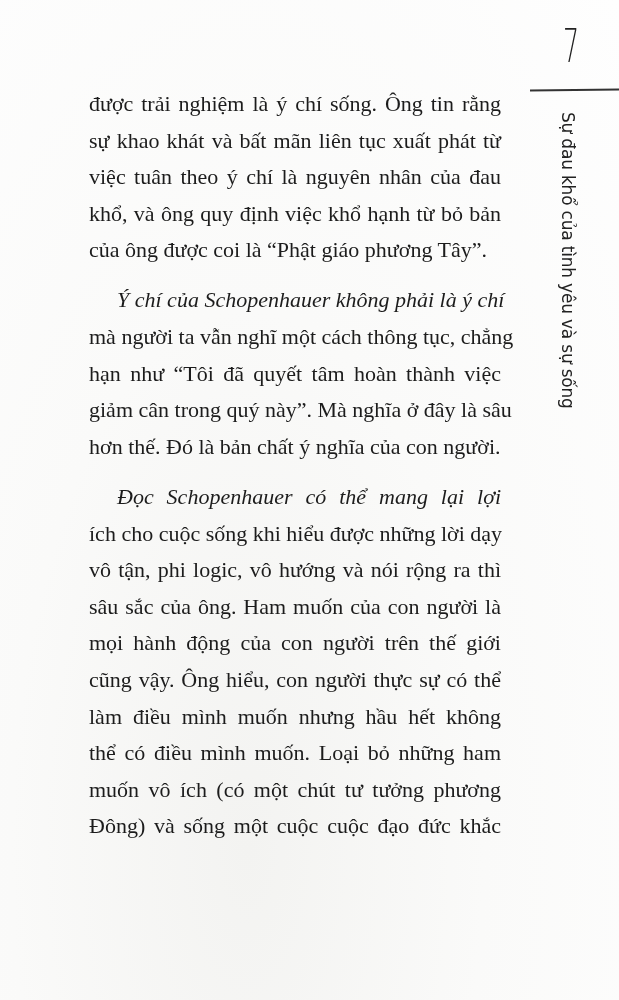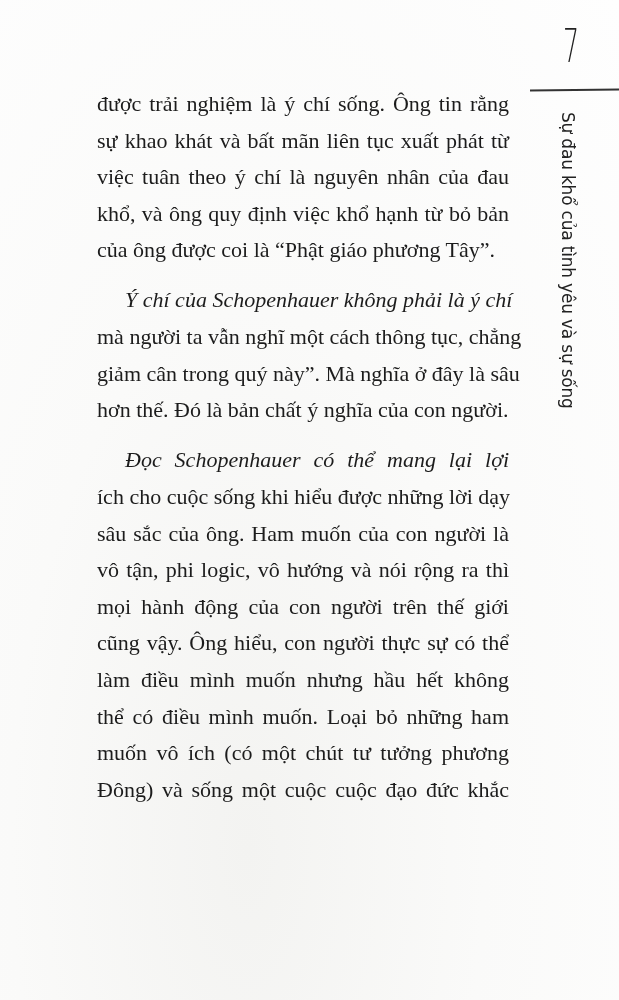--- a/index.html
+++ b/index.html
@@ -52,21 +52,21 @@
       transform-origin: left top;
       transform: rotate(90deg);
       white-space: nowrap;
       font-family: "DejaVu Sans", sans-serif;
       font-size: 17px;
       letter-spacing: -0.2px;
       color: #222;
     }
     .body-text {
       position: absolute;
-      left: 97px;
+      left: 89px;
       top: 86px;
       width: 412px;
     }
     .para {
       margin: 0;
     }
     .line {
       display: block;
       height: 36.6px;
       line-height: 36.6px;
@@ -98,28 +98,29 @@
     <p class="para">
       <span class="line">được trải nghiệm là ý chí sống. Ông tin rằng</span>
       <span class="line">sự khao khát và bất mãn liên tục xuất phát từ</span>
       <span class="line">việc tuân theo ý chí là nguyên nhân của đau</span>
       <span class="line">khổ, và ông quy định việc khổ hạnh từ bỏ bản</span>
       <span class="line last">của ông được coi là “Phật giáo phương Tây”.</span>
     </p>
     <p class="para">
       <span class="line indent">Ý chí của Schopenhauer không phải là ý chí</span>
       <span class="line">mà người ta vẫn nghĩ một cách thông tục, chẳng</span>
+      <span class="line">hạn như “Tôi đã quyết tâm hoàn thành việc</span>
       <span class="line">giảm cân trong quý này”. Mà nghĩa ở đây là sâu</span>
       <span class="line last">hơn thế. Đó là bản chất ý nghĩa của con người.</span>
     </p>
     <p class="para">
       <span class="line indent">Đọc Schopenhauer có thể mang lại lợi</span>
       <span class="line">ích cho cuộc sống khi hiểu được những lời dạy</span>
+      <span class="line">vô tận, phi logic, vô hướng và nói rộng ra thì</span>
       <span class="line">sâu sắc của ông. Ham muốn của con người là</span>
-      <span class="line">vô tận, phi logic, vô hướng và nói rộng ra thì</span>
       <span class="line">mọi hành động của con người trên thế giới</span>
       <span class="line">cũng vậy. Ông hiểu, con người thực sự có thể</span>
       <span class="line">làm điều mình muốn nhưng hầu hết không</span>
       <span class="line">thể có điều mình muốn. Loại bỏ những ham</span>
       <span class="line">muốn vô ích (có một chút tư tưởng phương</span>
       <span class="line">Đông) và sống một cuộc cuộc đạo đức khắc</span>
     </p>
   </div>
 </div>
 

